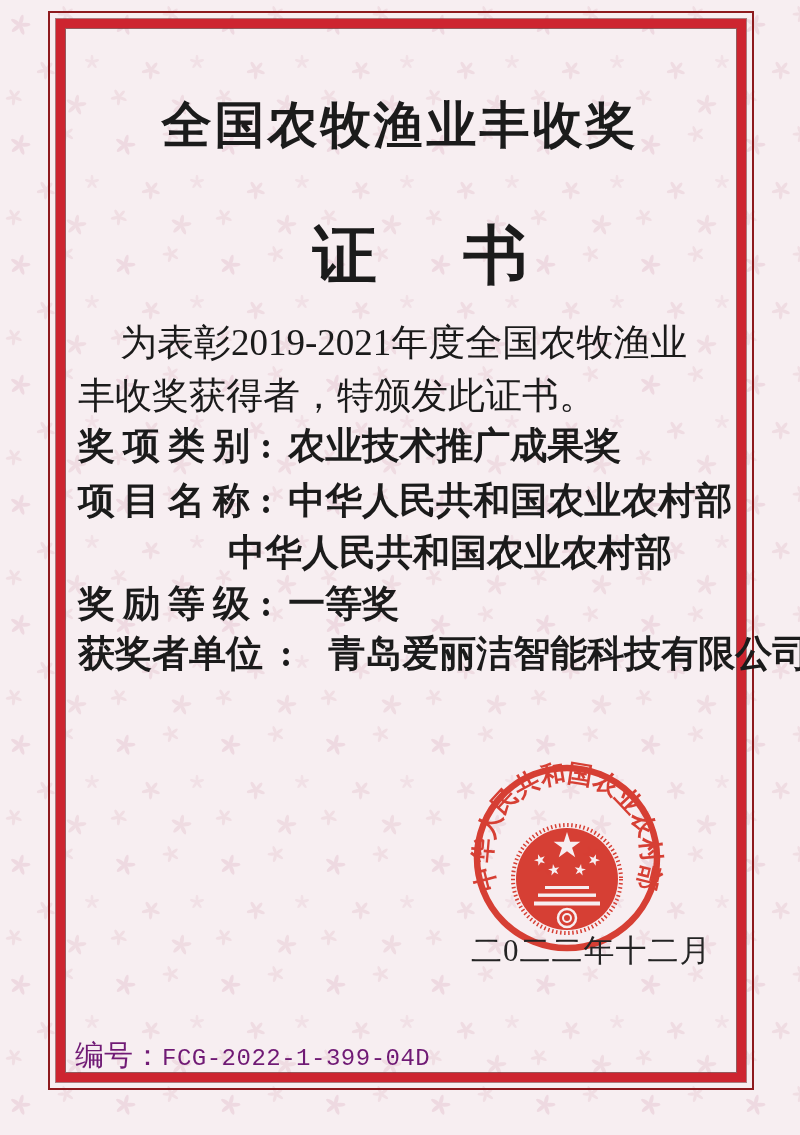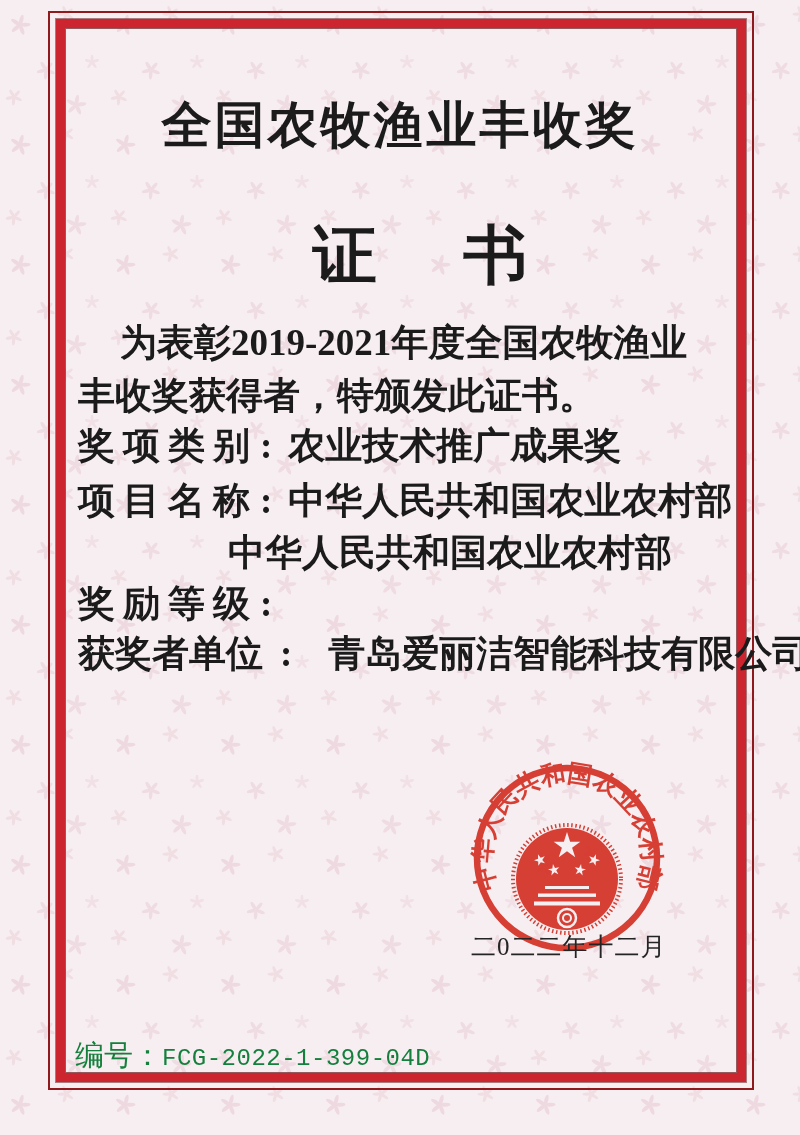--- a/index.html
+++ b/index.html
@@ -38,21 +38,21 @@
     font-size: 50px; font-weight: 700; letter-spacing: 3px;
   }
   .cert-heading {
     position: absolute; top: 212px; left: 0; width: 100%;
     margin: 0; text-align: center;
     font-size: 64px; font-weight: 700;
     letter-spacing: 1.35em; text-indent: 1.35em; padding-left: 20px;
   }
   .intro {
     position: absolute; left: 78px; top: 316px; width: 664px;
-    font-size: 37px; font-weight: 700; line-height: 53px;
+    font-size: 37px; font-weight: 400; line-height: 53px;
     white-space: nowrap;
   }
   .intro .indent { text-indent: 42px; }
 
   .field-row {
     position: absolute; left: 78px;
     display: flex; align-items: baseline;
     font-size: 37px; font-weight: 600; white-space: nowrap;
   }
   .flabel {
@@ -75,26 +75,26 @@
 
   .seal {
     position: absolute; left: 467px; top: 760px;
     width: 200px; height: 200px;
     z-index: 3;
     mix-blend-mode: multiply;
     opacity: .96;
   }
   .issue-date {
     position: absolute; left: 471px; top: 930px;
-    font-size: 25px; letter-spacing: 1px;
+    font-size: 31px; letter-spacing: 1px;
     z-index: 4; color: #242424;
   }
   .serial {
     position: absolute; left: 75px; top: 1036px;
-    font-size: 29px; z-index: 2; color: #15803d;
+    font-size: 29px; z-index: 2; color: #701a75;
   }
   .serial .num {
     font-family: "Liberation Mono", "DejaVu Sans Mono", monospace;
     font-size: 24px; letter-spacing: .5px;
   }
 </style>
 </head>
 <body>
 
 <div class="page">
@@ -145,20 +145,21 @@
       <span class="flabel">项目名称</span>
       <span class="fcolon">:</span>
       <span class="fvalue">中华人民共和国农业农村部</span>
     </div>
 
     <div class="value-cont">中华人民共和国农业农村部</div>
 
     <div class="field-row row-3">
       <span class="flabel">奖励等级</span>
       <span class="fcolon">:</span>
+      <span class="fvalue">一等奖</span>
     </div>
 
     <div class="field-row row-4">
       <span class="flabel">获奖者单位</span>
       <span class="fcolon">:</span>
       <span class="fvalue">青岛爱丽洁智能科技有限公司</span>
     </div>
 
 
     <svg class="seal" viewBox="0 0 200 200" aria-hidden="true">

